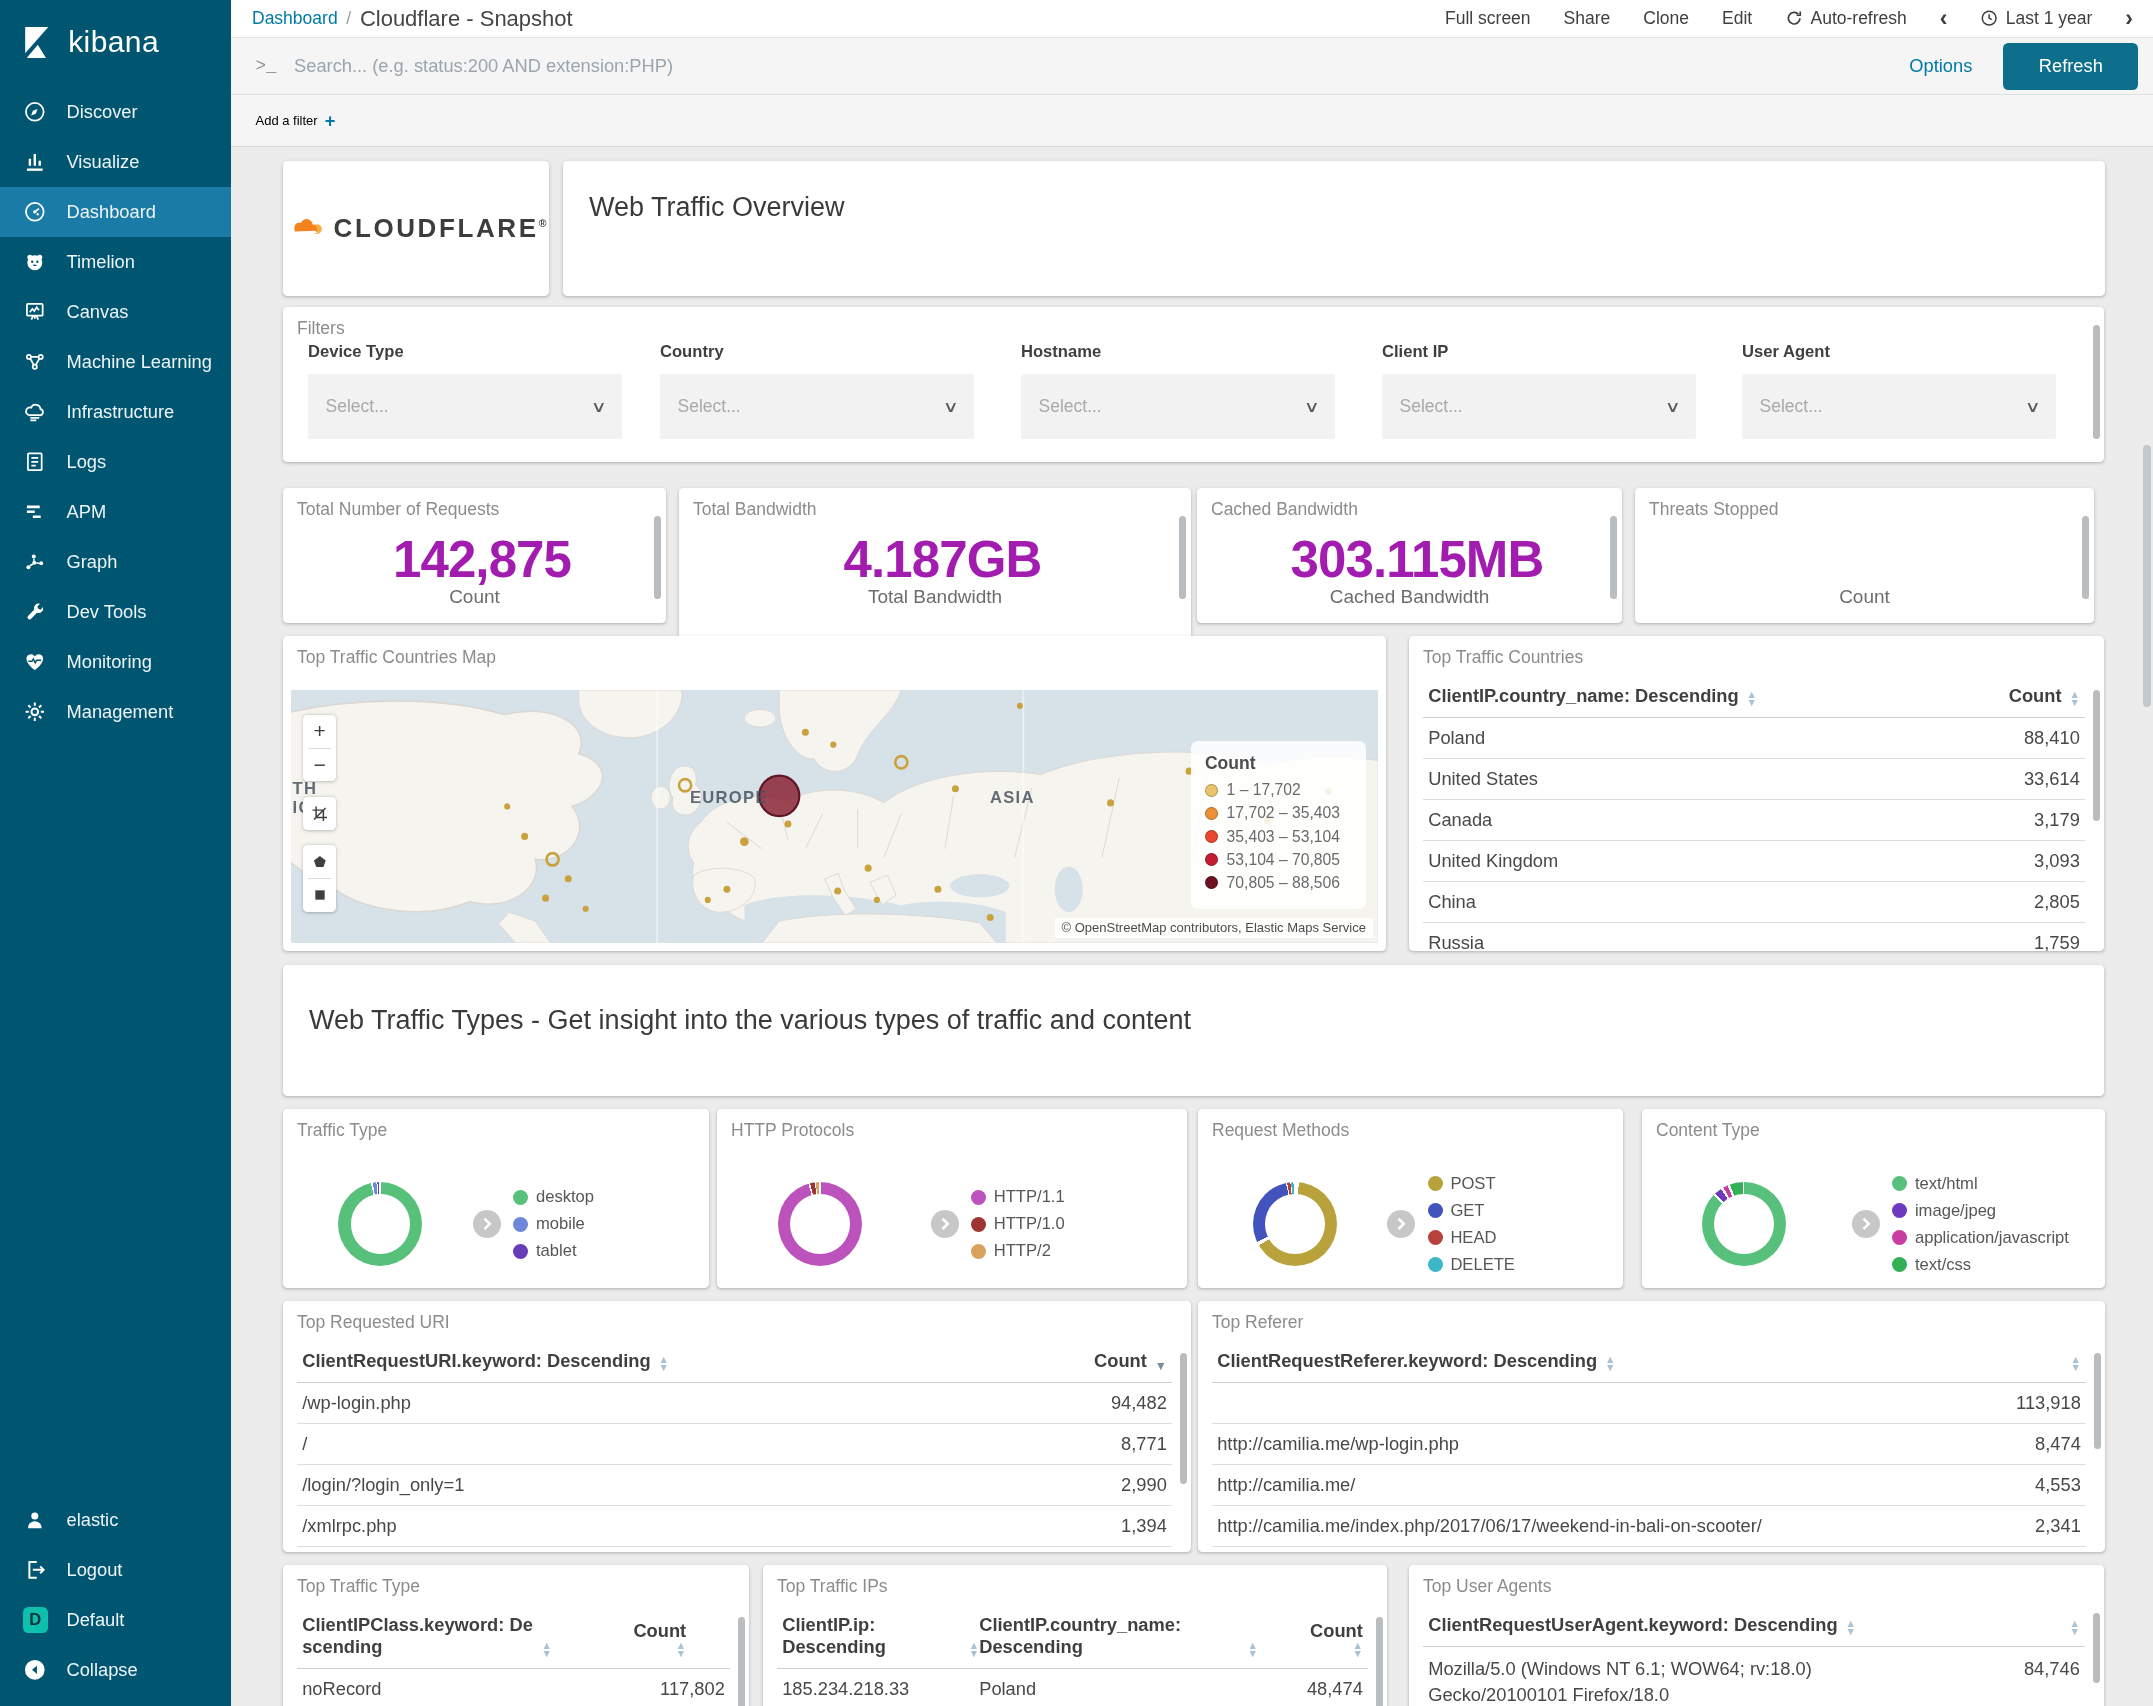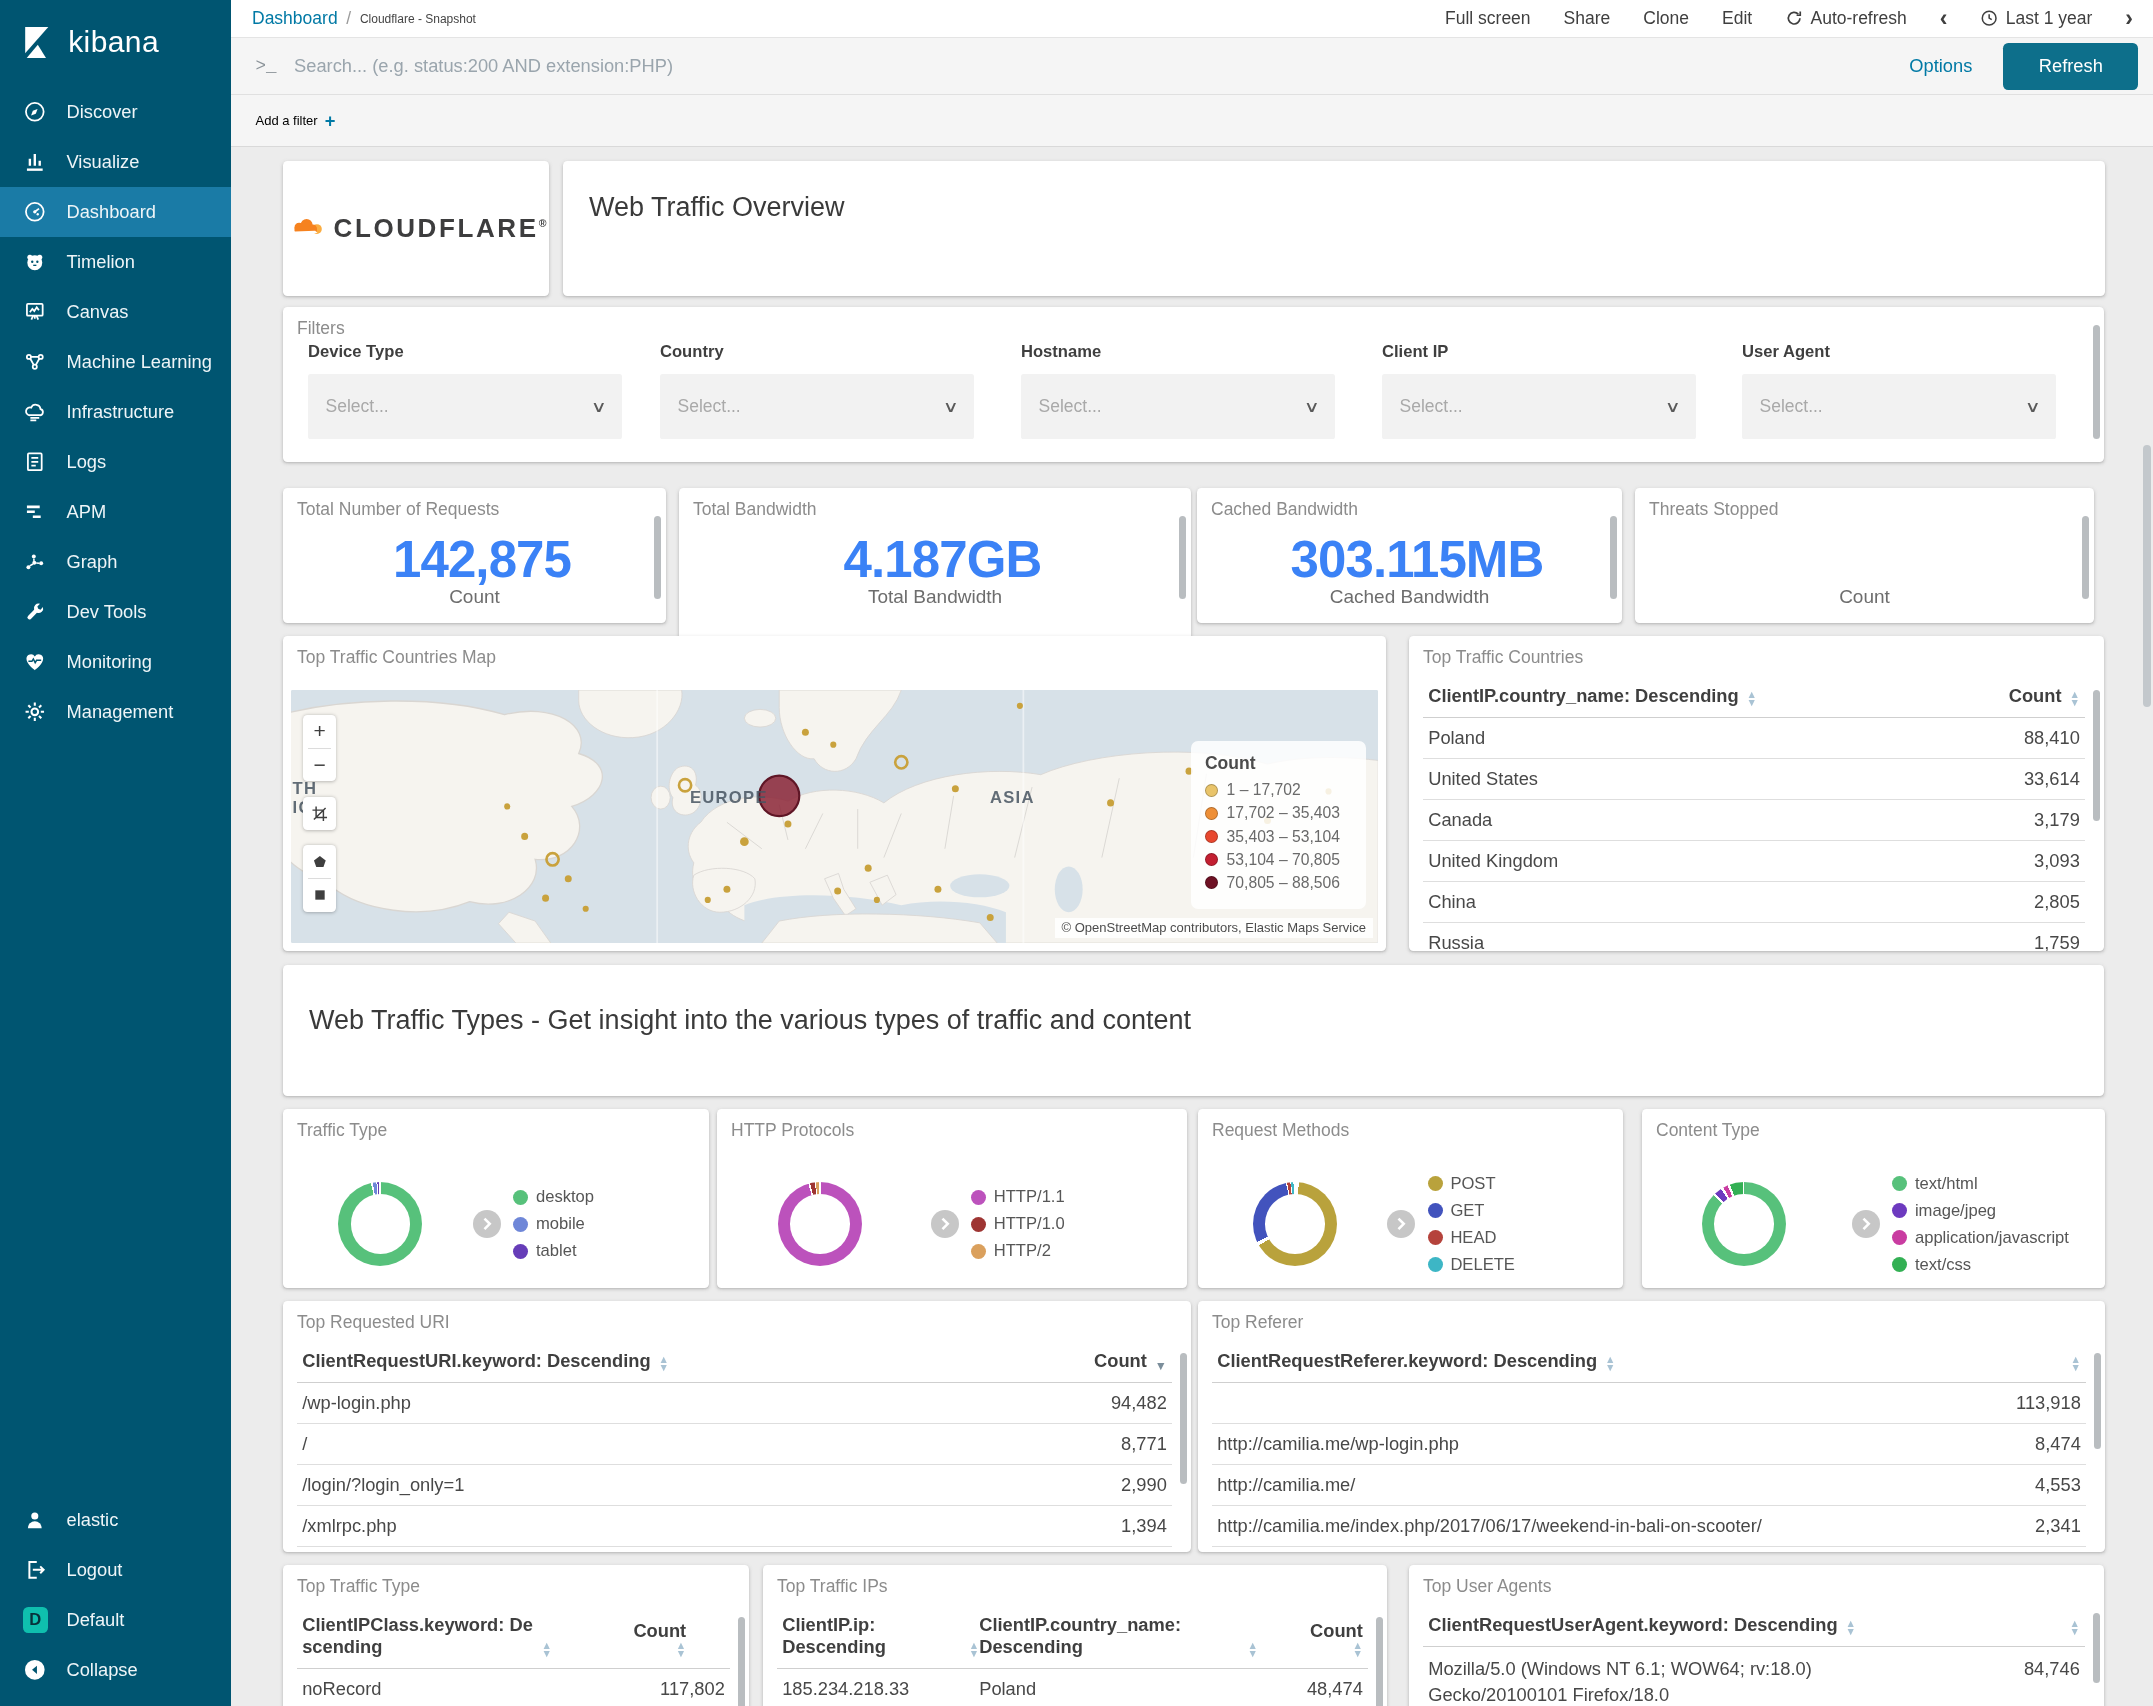--- a/index.html
+++ b/index.html
@@ -15,41 +15,41 @@
   .nicon { width:24.5px; height:24.5px; flex:0 0 24.5px; display:flex; align-items:center; justify-content:center; }
   .nicon svg { width:23.6px; height:23.6px; }
   .sb-spacer { flex:1; }
   .badge-d { width:26px; height:26px; border-radius:5.2px; background:#0fbfae; color:#07313a; font-weight:700; font-size:16.6px; display:flex; align-items:center; justify-content:center; }
 
   
   #main { position:absolute; left:231px; top:0; right:0; bottom:0; }
   #crumbbar { position:absolute; left:0; top:0; right:0; height:37px; background:#fff; display:flex; align-items:center; padding:0 21px; }
   #crumbbar .lnk { color:#0079a5; font-size:17.5px; cursor:pointer; }
   #crumbbar .sep { color:#9b9b9b; font-size:17.5px; margin:0 8.7px; }
-  #crumbbar .cur { color:#454545; font-size:12px; }
+  #crumbbar .cur { color:#454545; font-size:22px; }
   #topmenu { margin-left:auto; display:flex; align-items:center; gap:33px; font-size:17.5px; color:#3f3f3f; }
   #topmenu .tm { cursor:pointer; display:flex; align-items:center; gap:7px; }
   #searchbar { position:absolute; left:0; top:37px; right:0; height:58px; background:#f5f5f5; border-top:0.9px solid #e4e4e4; border-bottom:0.9px solid #e0e0e0; display:flex; align-items:center; padding:0 15.7px 0 24.5px; }
   .searchicon { font-family:"Liberation Mono", monospace; color:#8b9399; font-size:17.5px; margin-right:17.5px; }
   #searchinput { flex:1; border:none; outline:none; background:transparent; font-size:18.3px; color:#454545; font-family:"Liberation Sans",sans-serif; }
   #searchinput::placeholder { color:#9aa5ad; }
   .options-lnk { color:#0079a5; font-size:18.3px; margin-right:31px; cursor:pointer; }
   .refresh-btn { width:135px; height:47px; background:#0d6f8b; color:#fff; font-size:18.3px; border:none; border-radius:5.2px; cursor:pointer; font-family:"Liberation Sans",sans-serif; }
   #filterbar { position:absolute; left:0; top:95px; right:0; height:52px; background:#f5f5f5; border-bottom:0.9px solid #d9d9d9; display:flex; align-items:center; padding:0 24.5px; }
   #filterbar .addf { color:#000000; font-size:13px; cursor:pointer; }
   #filterbar .plus { color:#0079a5; font-size:18.3px; font-weight:700; margin-left:7px; cursor:pointer; }
 
   
   #content { position:absolute; left:0; top:148px; right:0; bottom:0; background:#ececec; }
   .panel { position:absolute; background:#fff; border-radius:4.4px; box-shadow:0 1.7px 2.6px -0.9px rgba(120,120,120,.35), 0 0.9px 5.2px -1.7px rgba(120,120,120,.3); overflow:hidden; }
   .ptitle { position:absolute; left:14px; top:10.5px; font-size:17.5px; color:#8c8c8c; white-space:nowrap; }
   .bigtitle { font-size:27px; font-weight:400; color:#3a3a3a; }
 
   
-  .metric-val { position:absolute; left:0; right:0; top:42px; text-align:center; font-size:51px; font-weight:700; color:#3b82f6; letter-spacing:-0.9px;margin-left:15px; }
+  .metric-val { position:absolute; left:0; right:0; top:42px; text-align:center; font-size:51px; font-weight:700; color:#a21caf; letter-spacing:-0.9px;margin-left:15px; }
   .metric-lab { position:absolute; left:0; right:0; top:98px; text-align:center; font-size:19px; color:#6d6d6d; }
   .mini-scroll { position:absolute; width:7px; border-radius:3.5px; background:#b9bdc0; }
 
   
   .ffield { position:absolute; top:35px; }
   .flabel { font-size:16.6px; font-weight:700; color:#3f3f3f; margin-bottom:12.2px; }
   .fselect { width:100%; height:65px; background:#f2f2f2; border-radius:2.6px; display:flex; align-items:center; justify-content:space-between; padding:0 17.5px; color:#a9a9a9; font-size:17.5px; cursor:pointer; }
   .fselect .chevd { color:#5a5a5a; font-size:15.7px; transform:scaleX(1.4); }
 
   

